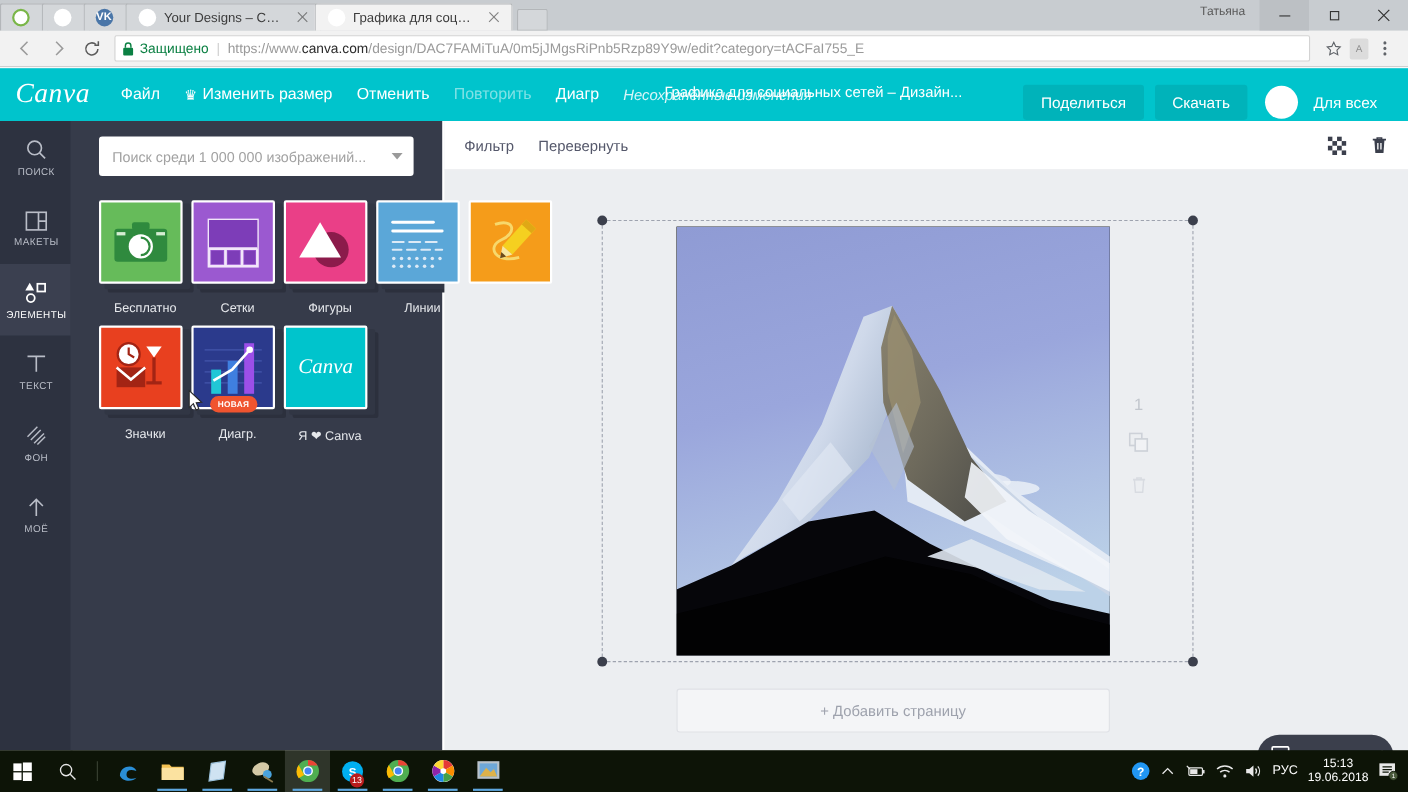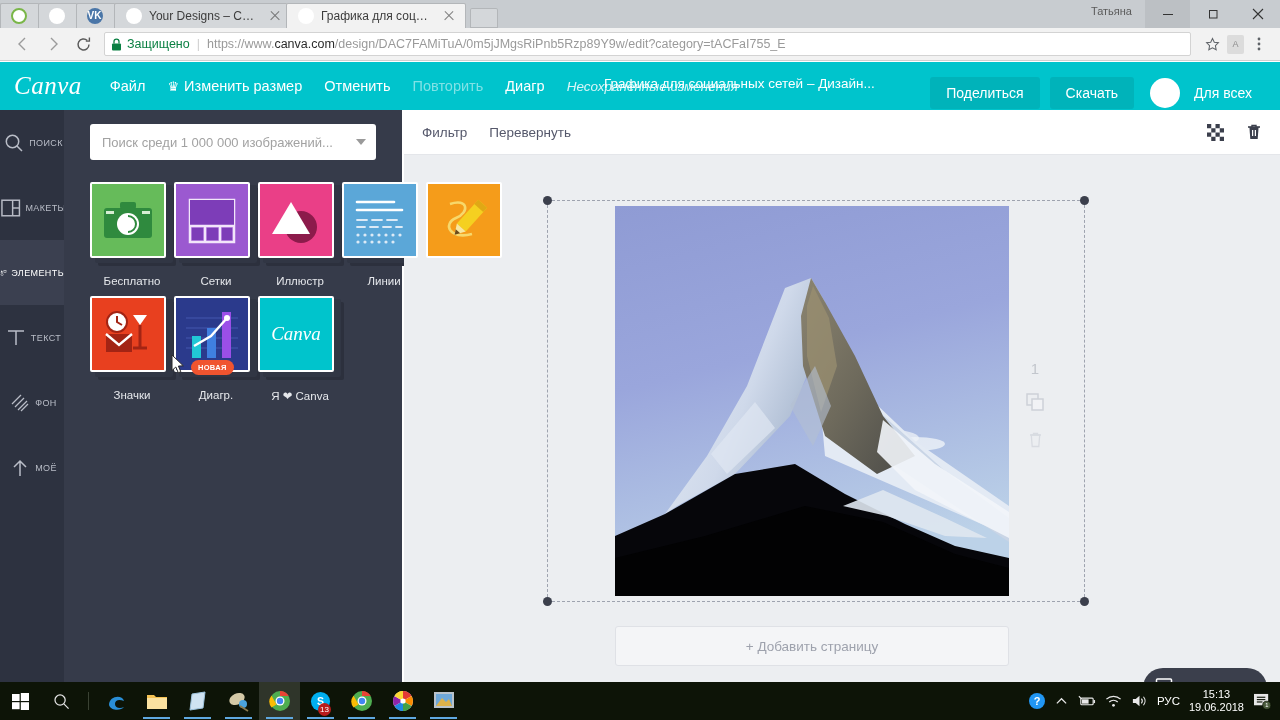--- a/index.html
+++ b/index.html
@@ -130,21 +130,21 @@
     margin-left: 6px;
   }
   .forall { font-size: 14px; color: #fff; padding: 0 14px 0 4px; }
 
   
   .rail {
     position: absolute; left: 0; top: 110px; width: 66px; height: 572px;
     background: #2d3240;
   }
   .rail-item {
-    width: 66px; height: 65px; display: flex; flex-direction: row;
+    width: 66px; height: 65px; display: flex; flex-direction: column;
     align-items: center; justify-content: center; gap: 4px;
     color: #b9bdc7;
   }
   .rail-item .rail-label { font-size: 9px; letter-spacing: .4px; }
   .rail-item.active { background: #3b4050; color: #ffffff; }
   .rail-item svg { display: block; }
 
   
   .panel {
     position: absolute; left: 64px; top: 110px; width: 338px; height: 572px;
@@ -495,21 +495,21 @@
 
     <div class="tile">
       <div class="tile-art-wrap">
         <div class="tile-art a-shape">
           <svg width="72" height="72" viewBox="0 0 72 72">
             <circle cx="41" cy="43" r="16" fill="#8c1b4b"></circle>
             <path d="M31 18 L50 50 L12 50 Z" fill="#fff"></path>
           </svg>
         </div>
       </div>
-      <div class="tile-label">Иллюстр</div>
+      <div class="tile-label">Фигуры</div>
     </div>
 
     <div class="tile">
       <div class="tile-art-wrap">
         <div class="tile-art a-line">
           <svg width="72" height="72" viewBox="0 0 72 72">
             <g stroke="#fff" stroke-width="2.6" stroke-linecap="round">
               <path d="M13 18 H50"></path>
               <path d="M13 26 H58"></path>
             </g>

